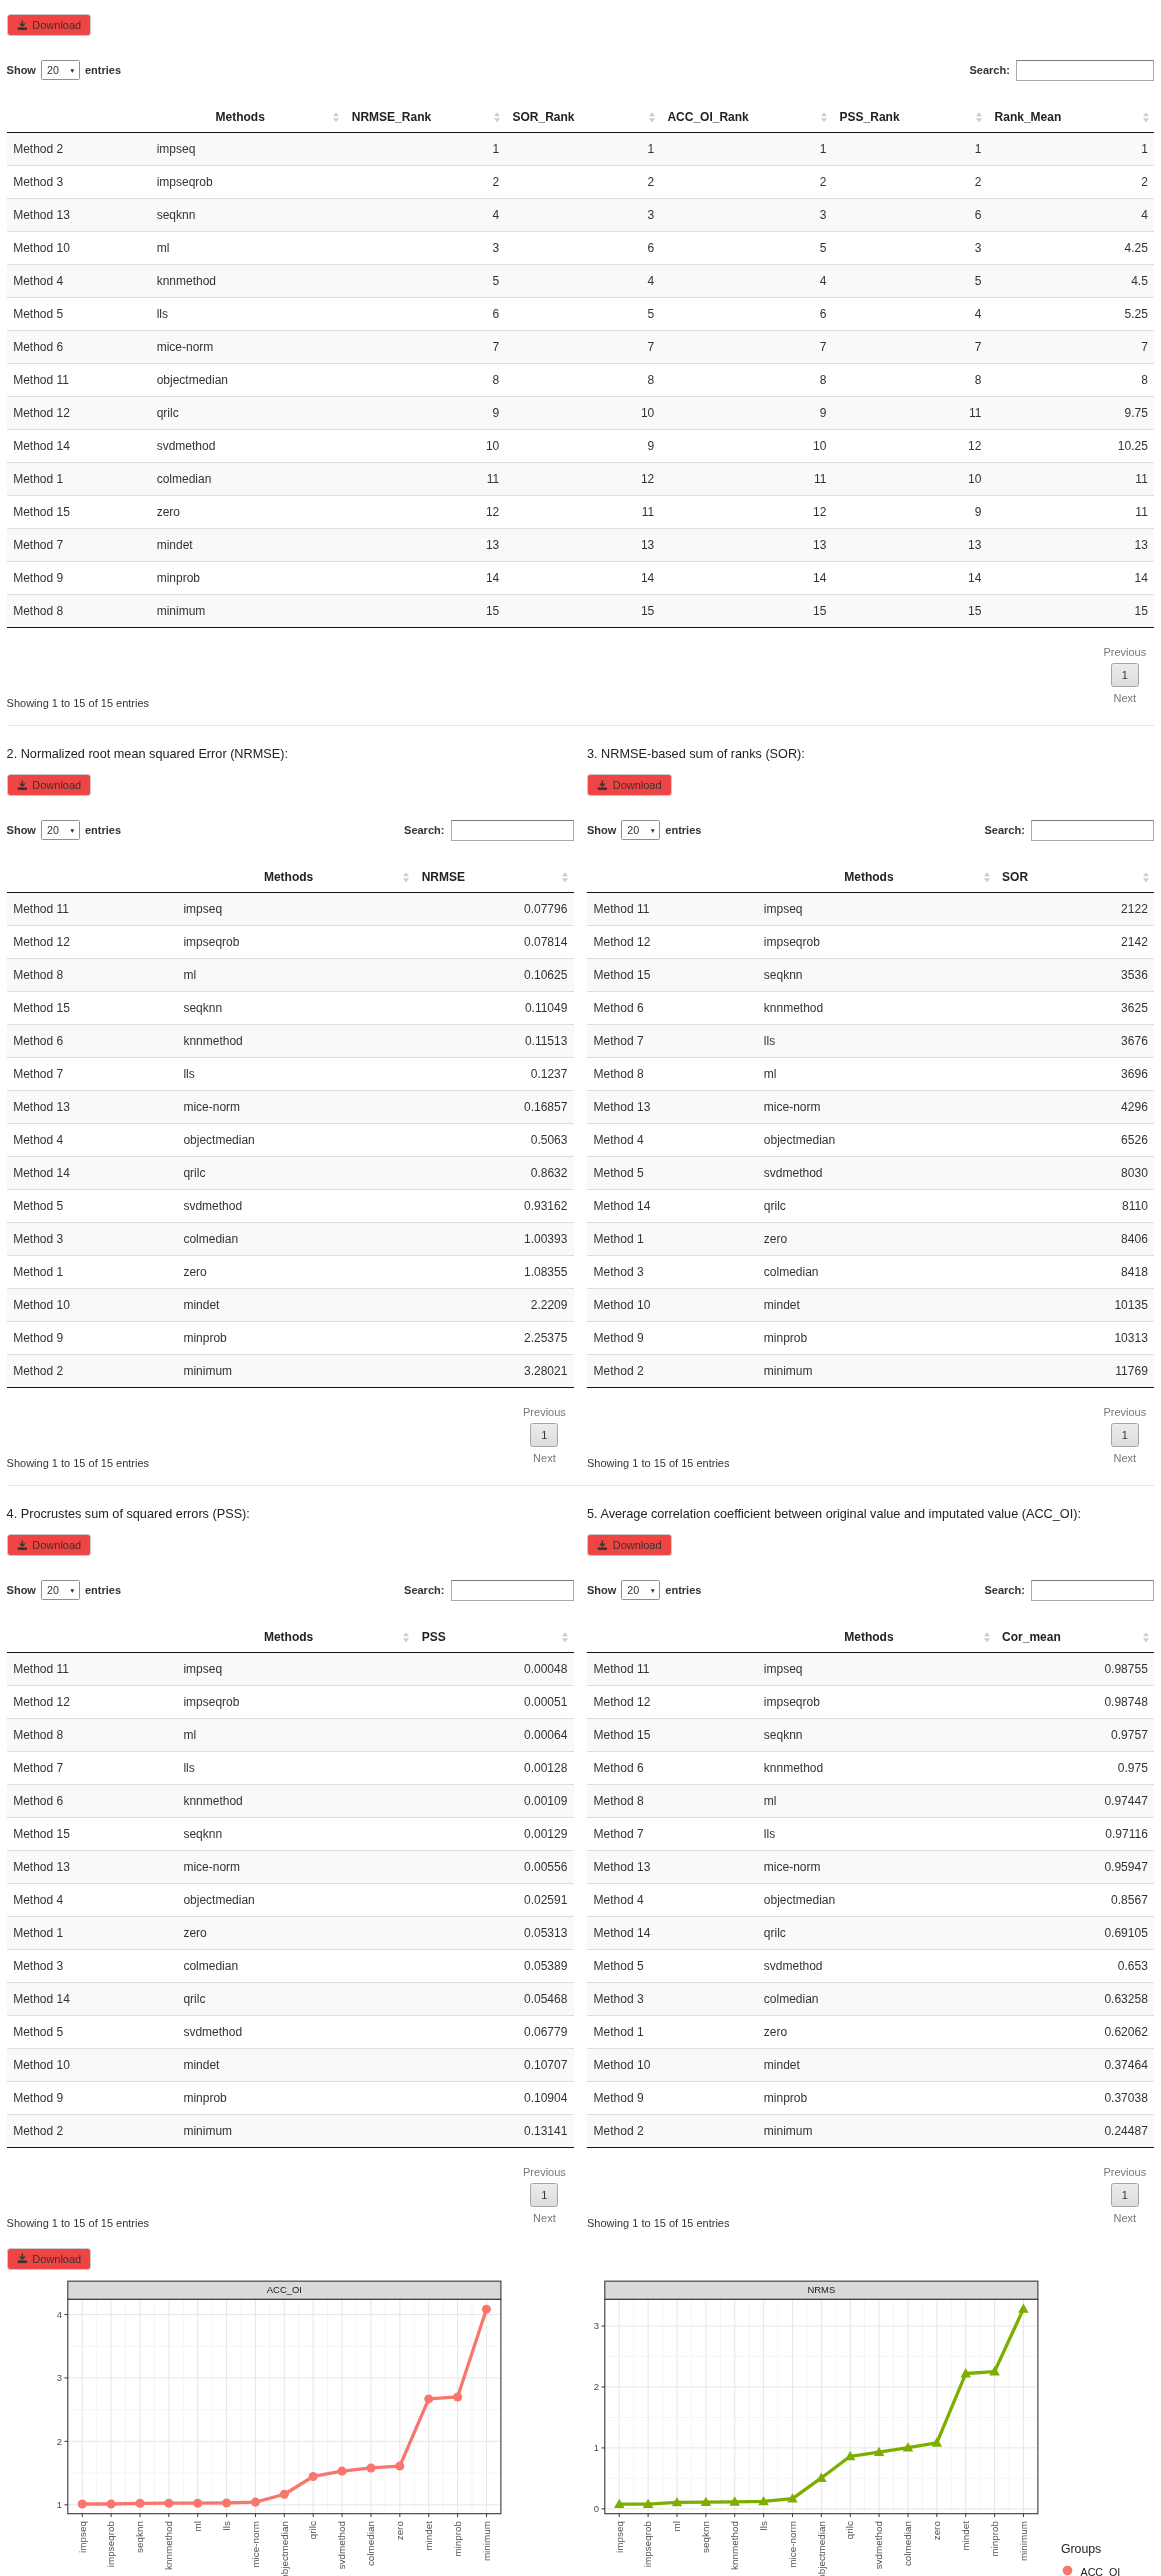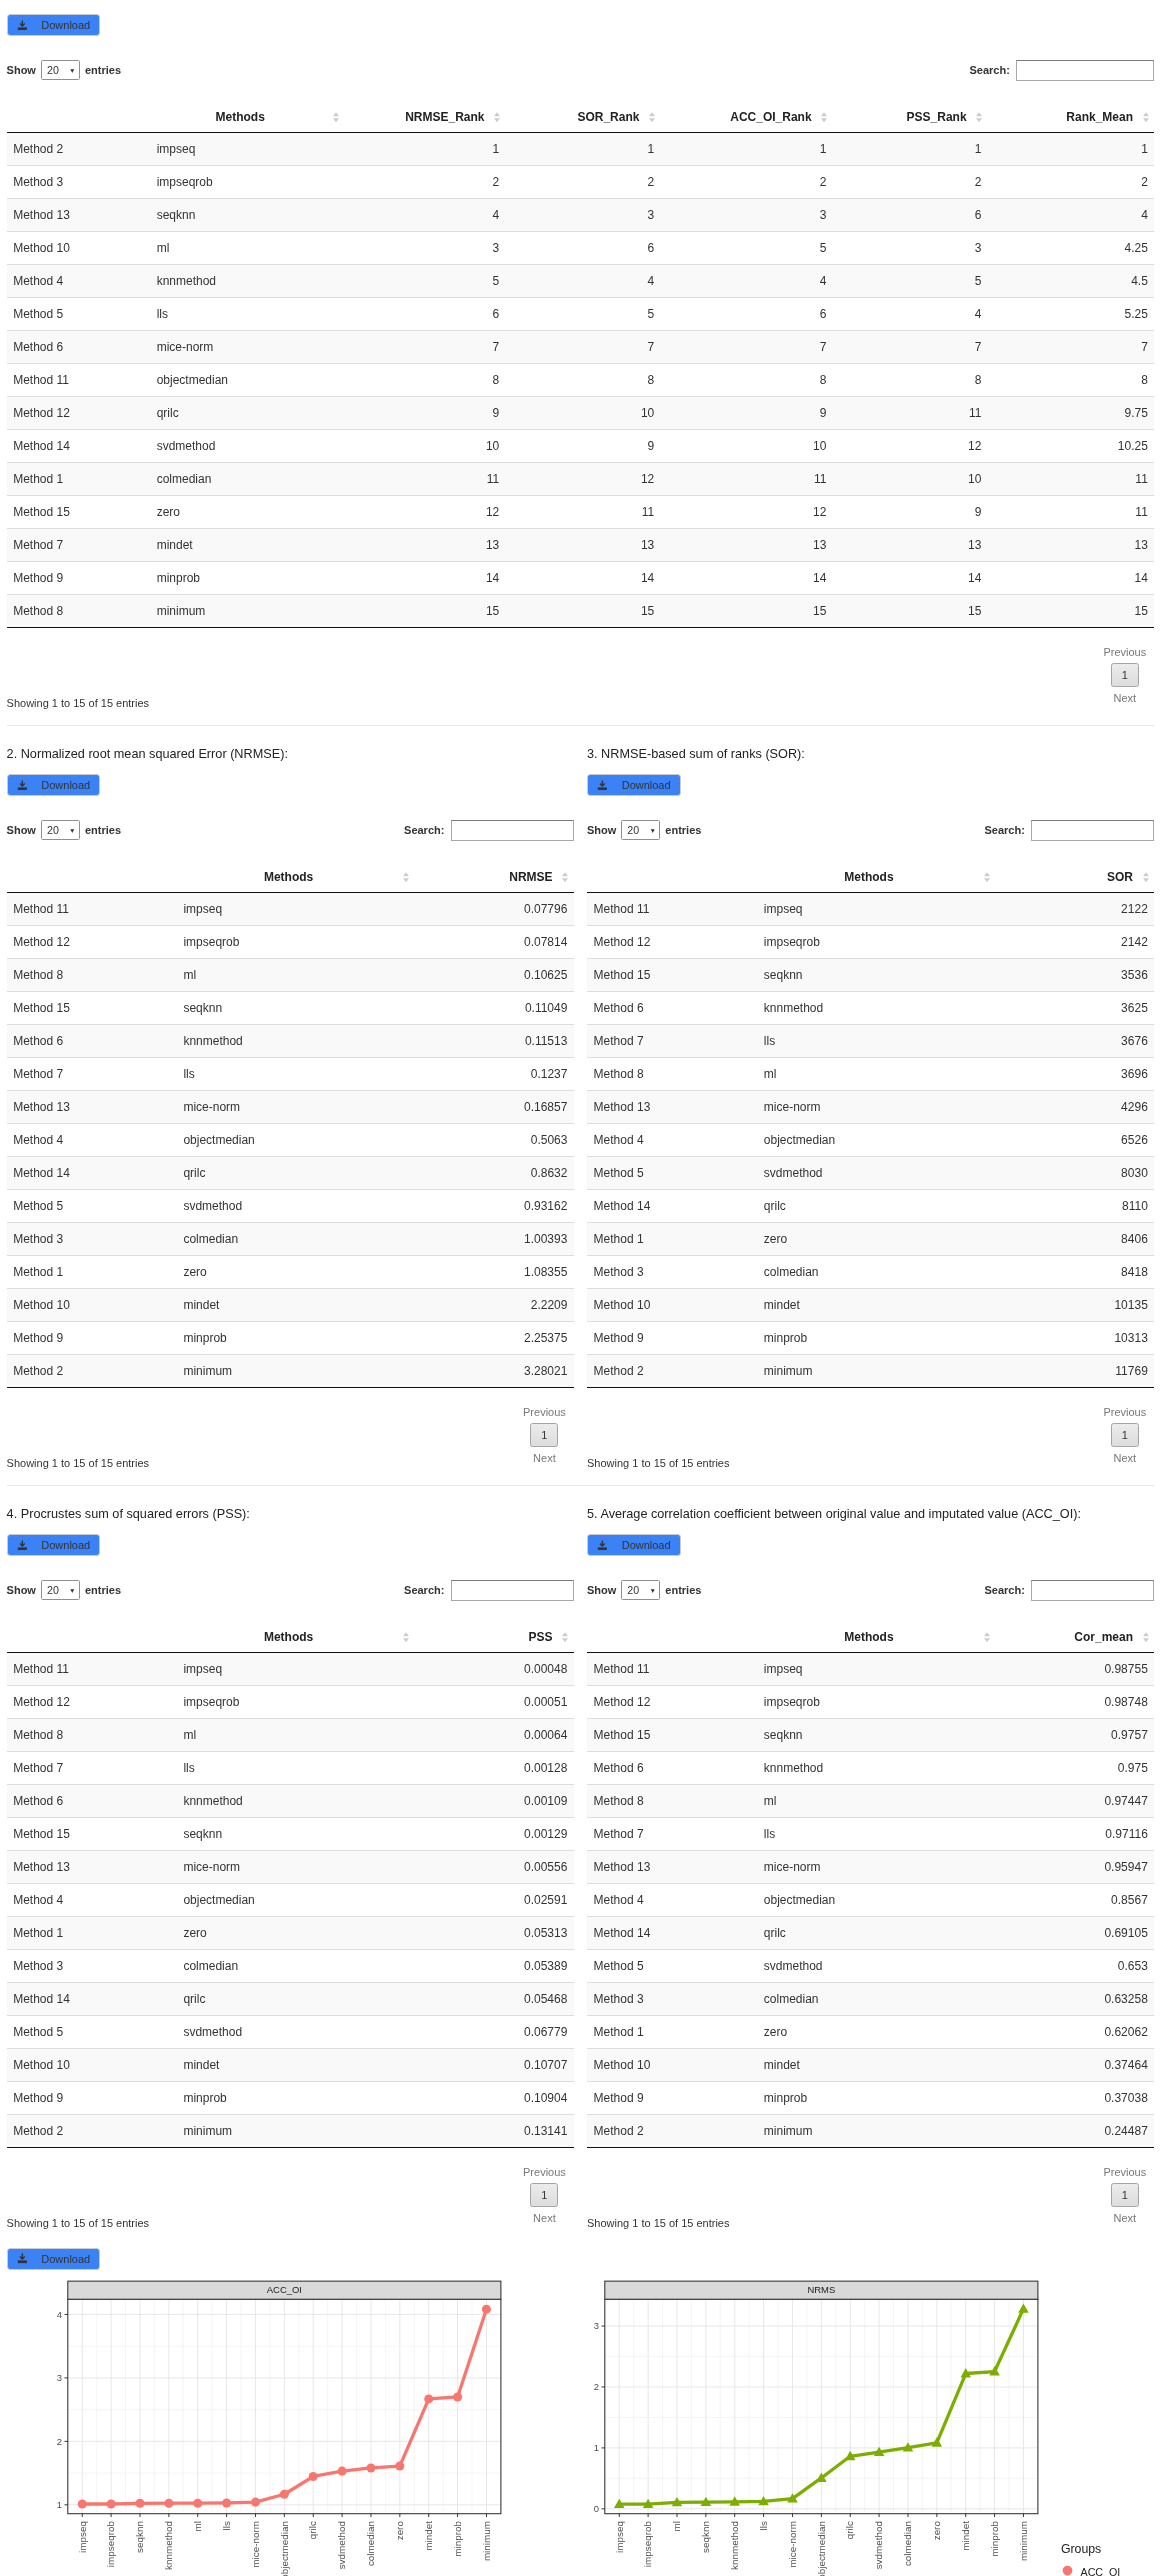--- a/index.html
+++ b/index.html
@@ -6,22 +6,22 @@
   html,body { background:#fff; }
   body {
     font-family: "Liberation Sans", "DejaVu Sans", sans-serif;
     color:#333;
     padding: 6.6px 6.6px 0 6.6px;
     width: 1161px;
     overflow-x: hidden;
   }
   .sec-title { font-size:12.7px; color:#222; margin:5px 0 3.3px 0; line-height:1.35; }
   .dl-btn {
-    display:inline-flex; align-items:center; gap:14px;
-    background:#3b82f6; border:0.8px solid #ccc; border-radius:3.3px;
+    display:inline-flex; align-items:center; gap:5px;
+    background:#ef4444; border:0.8px solid #ccc; border-radius:3.3px;
     padding:4.1px 9px; font-size:11px; color:#333; cursor:pointer;
     margin:7.4px 0 1.6px 0; font-family:inherit;
   }
   .dl-ico { display:inline-flex; }
   .dt-toolbar { display:flex; justify-content:space-between; align-items:center; margin:6.6px 0 6.6px 0; }
   .dt-length { font-size:11px; font-weight:bold; color:#333; display:flex; align-items:center; }
   .dt-select {
     display:inline-flex; align-items:center; justify-content:space-between;
     border:0.8px solid #8f8f8f; border-radius:1.6px; background:#fff;
     width:39px; height:20px; padding:0 3.3px 0 5px; margin:16px 5px; font-weight:normal; font-size:10.7px; cursor:pointer;
@@ -32,21 +32,21 @@
     margin-left:6.6px; width:138px; height:20.6px;
     border:0.8px solid #a9a9a9; border-top-color:#7b7b7b; background:#fff; padding:1.6px 5px; font-family:inherit;
   }
   table.dt { width:100%; border-collapse:collapse; font-size:12px; table-layout:fixed; }
   table.dt th {
     font-weight:bold; color:#222; padding:7.4px 21.4px 7.4px 6.6px;
     border-bottom:1.6px solid #111; position:relative; white-space:nowrap;
   }
   table.dt th.th-blank { padding:7.4px 6.6px; }
   table.dt th.th-methods { text-align:center; }
-  table.dt th.th-num { text-align:right; }
+  table.dt th.th-num { text-align:left; }
   .sort {
     position:absolute; right:5.8px; top:50%; transform:translateY(-50%);
     display:inline-flex; flex-direction:column; gap:1.6px;
   }
   .sort i { display:block; width:0; height:0; border-left:3.3px solid transparent; border-right:3.3px solid transparent; }
   .sort .up { border-bottom:4.1px solid #ccc; }
   .sort .dn { border-top:4.1px solid #ccc; }
   table.dt td { padding:9px 6.6px; border-top:0.8px solid #ddd; color:#333; overflow:hidden; }
   table.dt tbody tr:nth-child(odd) { background:#f9f9f9; }
   table.dt tbody tr:last-child td { border-bottom:0.8px solid #111; }

